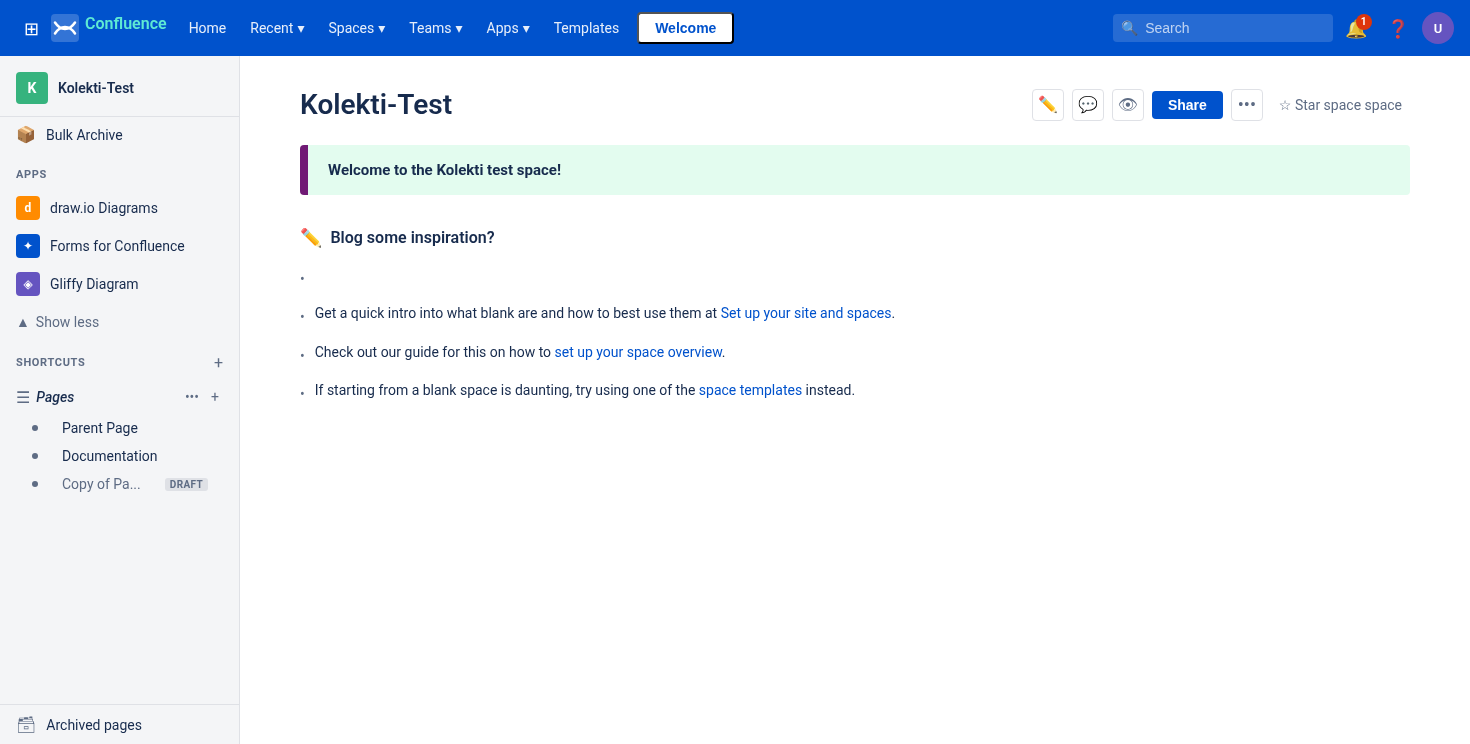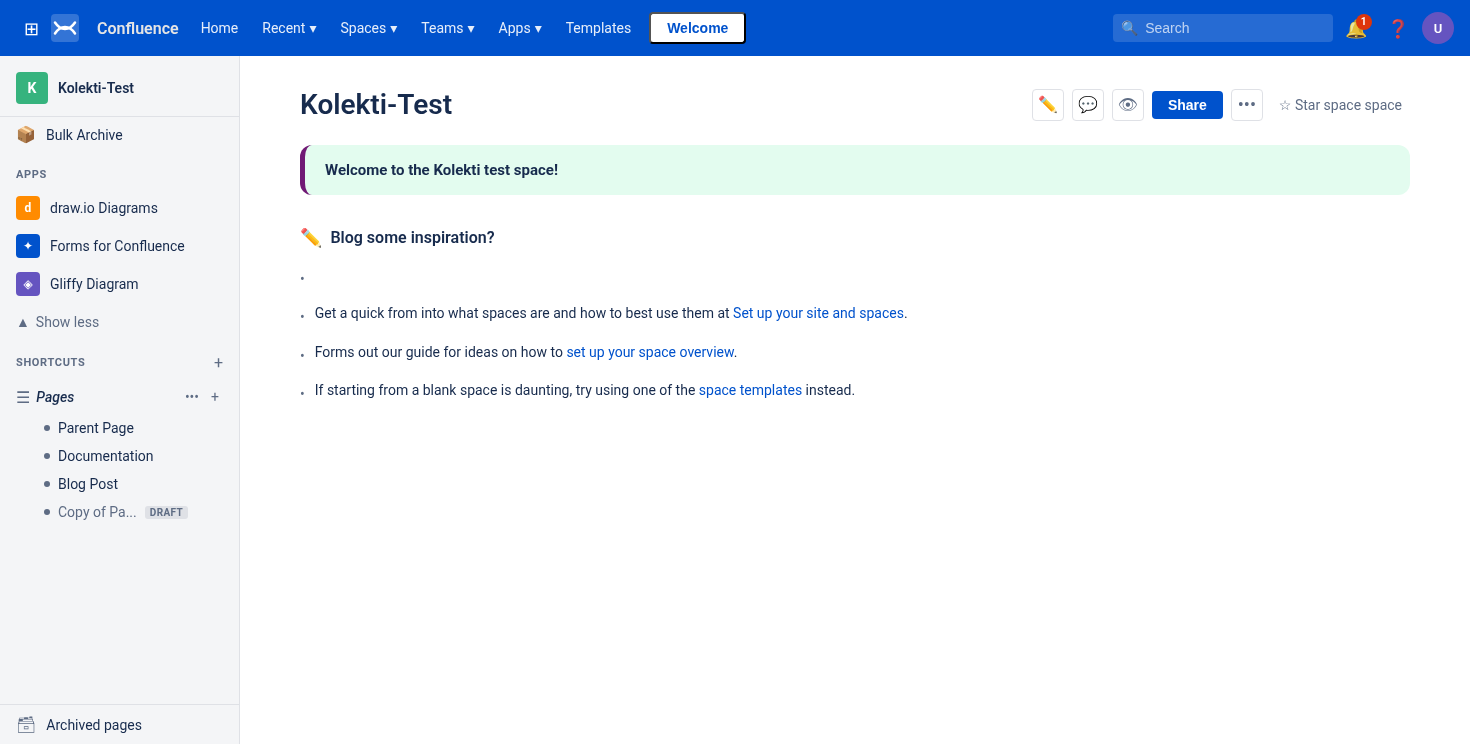--- a/index.html
+++ b/index.html
@@ -11,21 +11,21 @@
       background: #0052cc;
       display: flex;
       align-items: center;
       padding: 0 16px;
       gap: 4px;
       position: fixed;
       top: 0; left: 0; right: 0;
       z-index: 100;
     }
     .topnav-grid-icon { color: #fff; font-size: 18px; cursor: pointer; padding: 8px; }
-    .topnav-logo { display: flex; align-items: center; gap: 18px; color: #e5e5e5; font-weight: 600; font-size: 16px; margin-right: 8px; }
+    .topnav-logo { display: flex; align-items: flex-start; gap: 6px; color: #5eead4; font-weight: 600; font-size: 16px; margin-right: 8px; }
     .topnav-logo .logo-icon { width: 28px; height: 28px; }
     .topnav-item {
       color: rgba(255,255,255,0.9);
       padding: 6px 10px;
       border-radius: 4px;
       cursor: pointer;
       font-size: 14px;
       display: flex; align-items: center; gap: 4px;
       white-space: nowrap;
     }
@@ -152,25 +152,26 @@
       cursor: pointer;
     }
     .pages-icon { font-size: 16px; color: #5e6c84; }
     .pages-label { font-size: 14px; font-weight: 500; color: #172b4d; flex: 1; font-style: italic; }
     .pages-actions { display: flex; gap: 4px; }
     .pages-action-btn { color: #5e6c84; font-size: 14px; cursor: pointer; padding: 2px 4px; border-radius: 3px; }
 
     .page-tree { padding: 0 0 4px; }
     .page-item {
       display: flex; align-items: center;
-      padding: 6px 16px 6px 44px;
+      padding: 6px 16px 6px 20px;
       cursor: pointer;
       font-size: 14px;
       color: #172b4d;
-      gap: 8px;
+      gap: 24px;
+      margin-left: 12px;
     }
     .page-dot { width: 6px; height: 6px; border-radius: 50%; background: #5e6c84; flex-shrink: 0; }
     .draft-badge {
       background: #dfe1e6; color: #5e6c84;
       font-size: 10px; font-weight: 700;
       padding: 1px 5px; border-radius: 3px;
       letter-spacing: 0.04em;
       text-transform: uppercase;
     }
 
@@ -225,22 +226,22 @@
       color: #5e6c84;
       font-size: 14px;
       cursor: pointer;
       padding: 6px 8px;
       border-radius: 4px;
     }
 
     
     .welcome-banner {
       background: #e3fcef;
-      border-left: 5px solid #701a75;
-      border-radius: 12px;
+      border-left: 8px solid #701a75;
+      border-radius: 4px;
       padding: 16px 20px;
       margin-bottom: 32px;
     }
     .welcome-banner p {
       font-weight: 700;
       font-size: 15px;
       color: #172b4d;
     }
 
     
@@ -386,24 +387,20 @@
         <div class="page-item">
           <span class="page-dot"></span>
           <span>Parent Page</span>
         </div>
         <div class="page-item">
           <span class="page-dot"></span>
           <span>Documentation</span>
         </div>
         <div class="page-item">
           <span class="page-dot"></span>
-          <span>Blog Post</span>
-        </div>
-        <div class="page-item">
-          <span class="page-dot"></span>
           <span style="color:#5e6c84;">Copy of Pa...</span>
           <span class="draft-badge">DRAFT</span>
         </div>
       </div>
     </div>
 
     <div class="sidebar-bottom">
       <div class="archived-item">
         <span style="font-size:16px; color:#5e6c84;">🗃</span>
         <span>Archived pages</span>
@@ -445,27 +442,27 @@
         <span class="inspiration-emoji">✏️</span>
         <span>Blog some inspiration?</span>
       </div>
       <ul class="bullet-list">
         <li>
           <span class="bullet-dot">•</span>
         </li>
         <li>
           <span class="bullet-dot">•</span>
           <span>
-            <span>Get a quick from into what spaces are and how to best use them at </span><a class="link-text">Set up your site and spaces</a><span>.</span>
+            <span>Get a quick intro into what blank are and how to best use them at </span><a class="link-text">Set up your site and spaces</a><span>.</span>
           </span>
         </li>
         <li>
           <span class="bullet-dot">•</span>
           <span>
-            <span>Forms out our guide for ideas on how to </span><a class="link-text">set up your space overview</a><span>.</span>
+            <span>Check out our guide for this on how to </span><a class="link-text">set up your space overview</a><span>.</span>
           </span>
         </li>
         <li>
           <span class="bullet-dot">•</span>
           <span>
             <span>If starting from a blank space is daunting, try using one of the </span><a class="link-text">space templates</a><span> instead.</span>
           </span>
         </li>
       </ul>
     </div>

